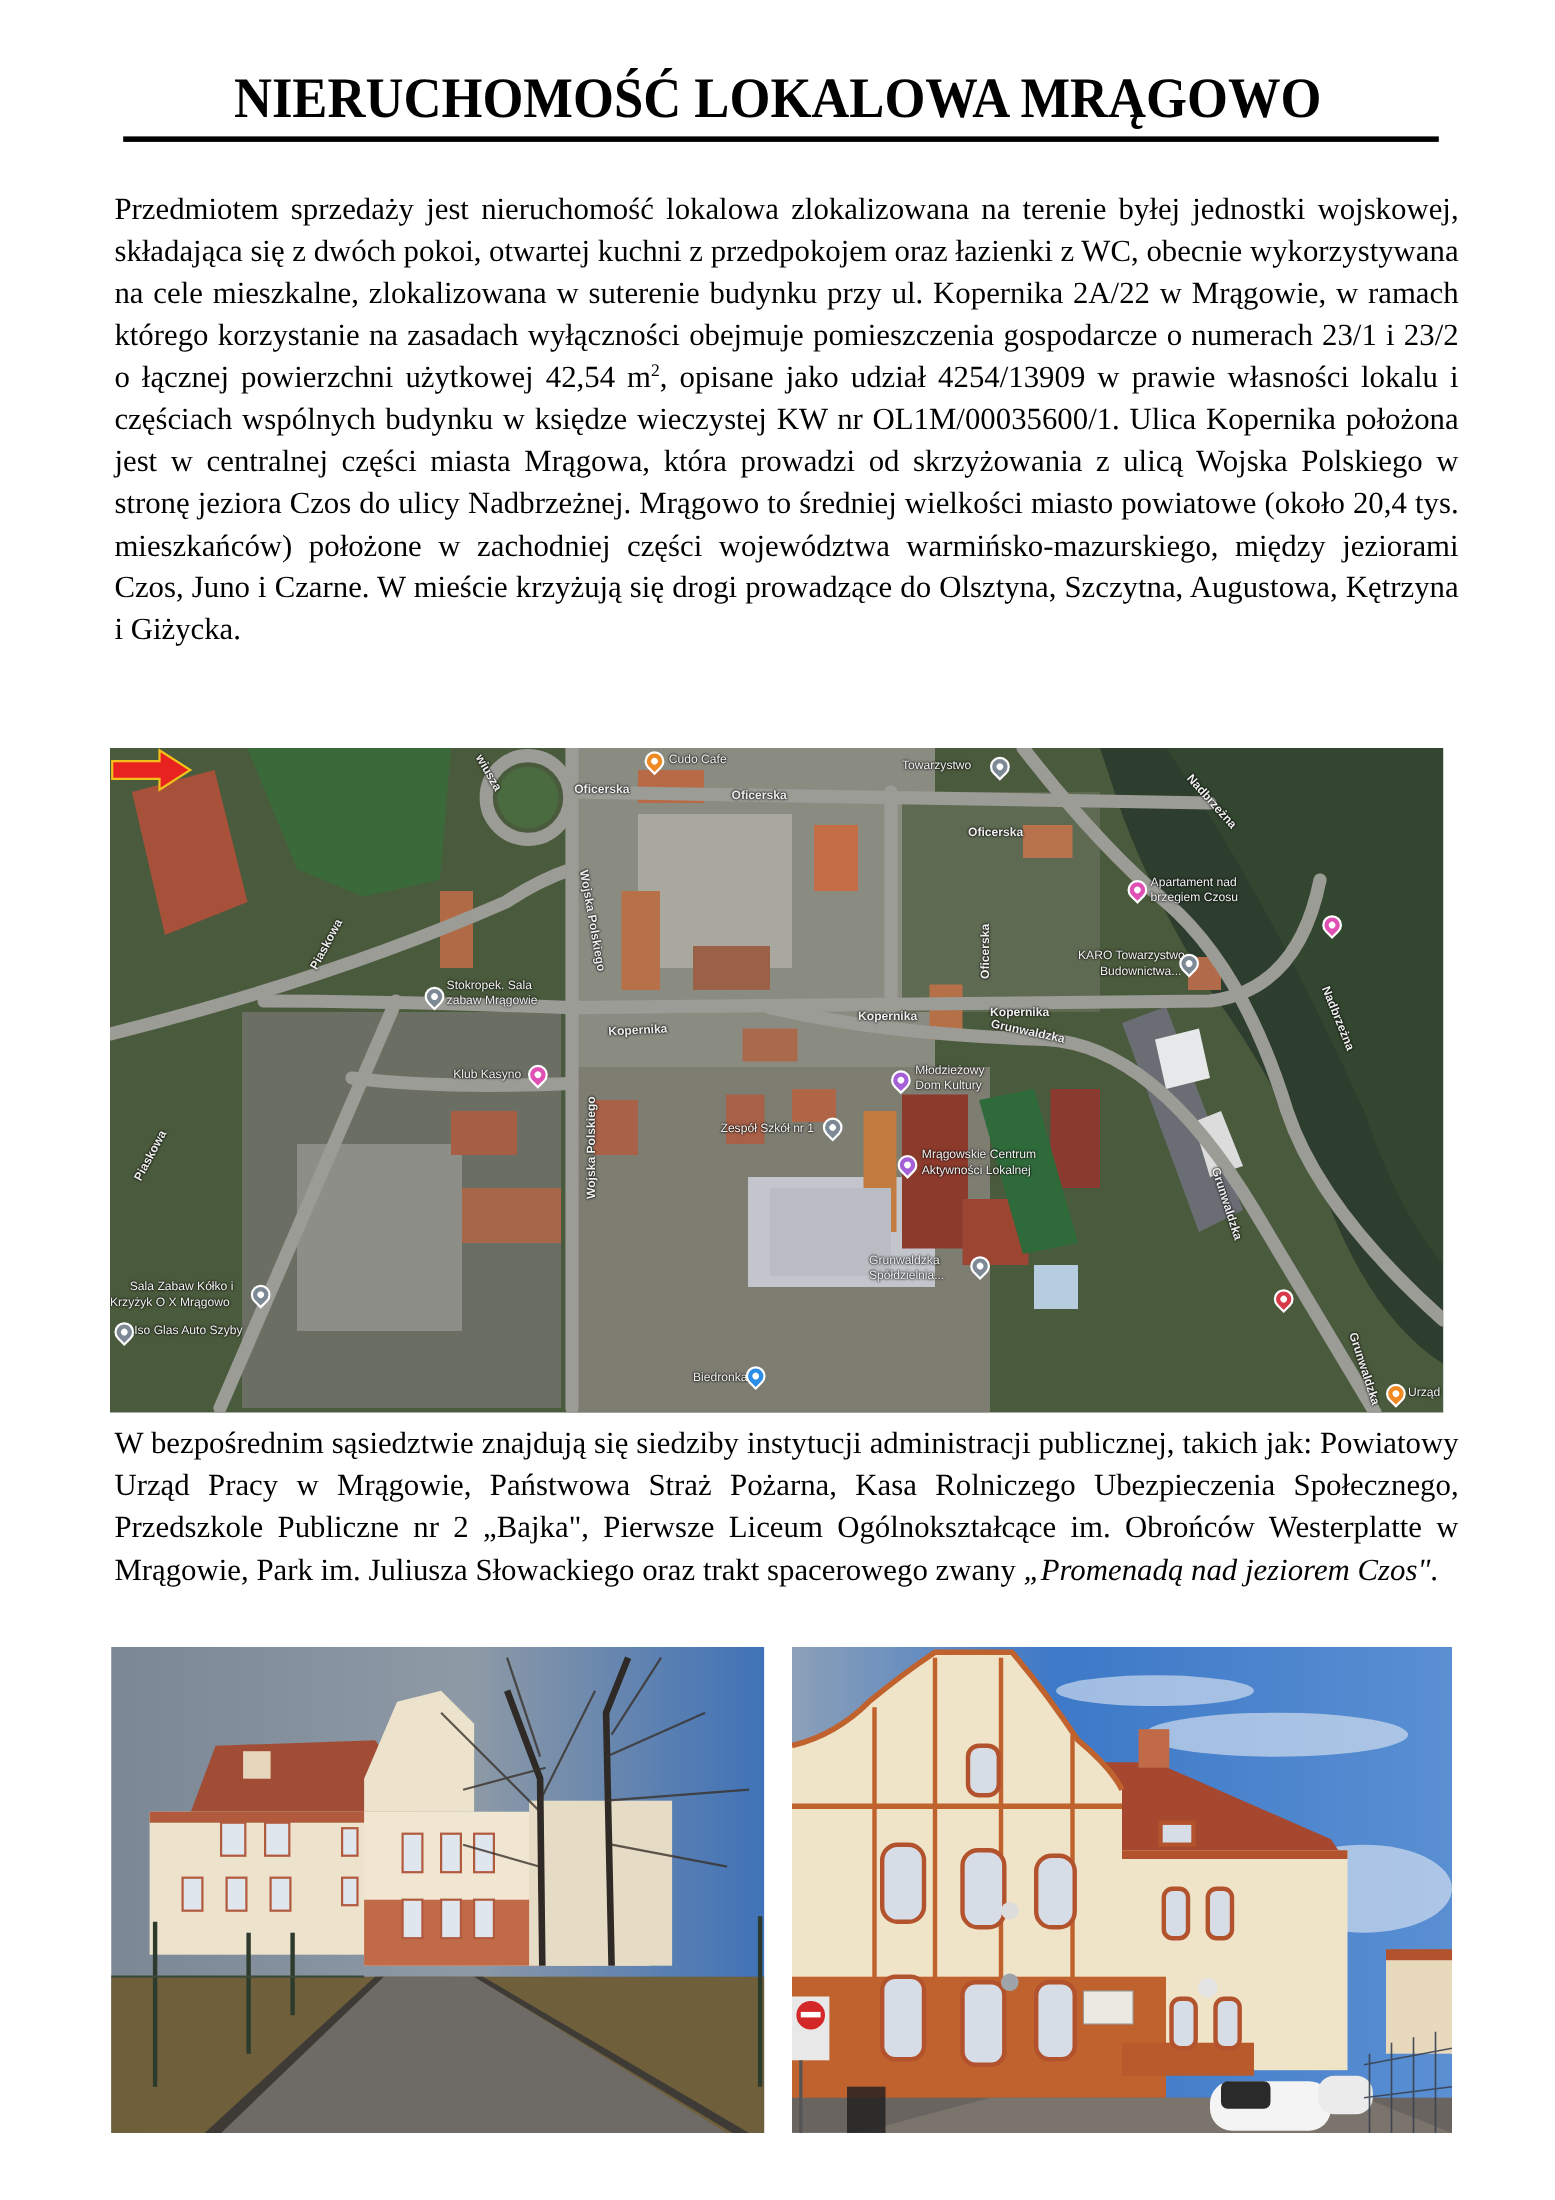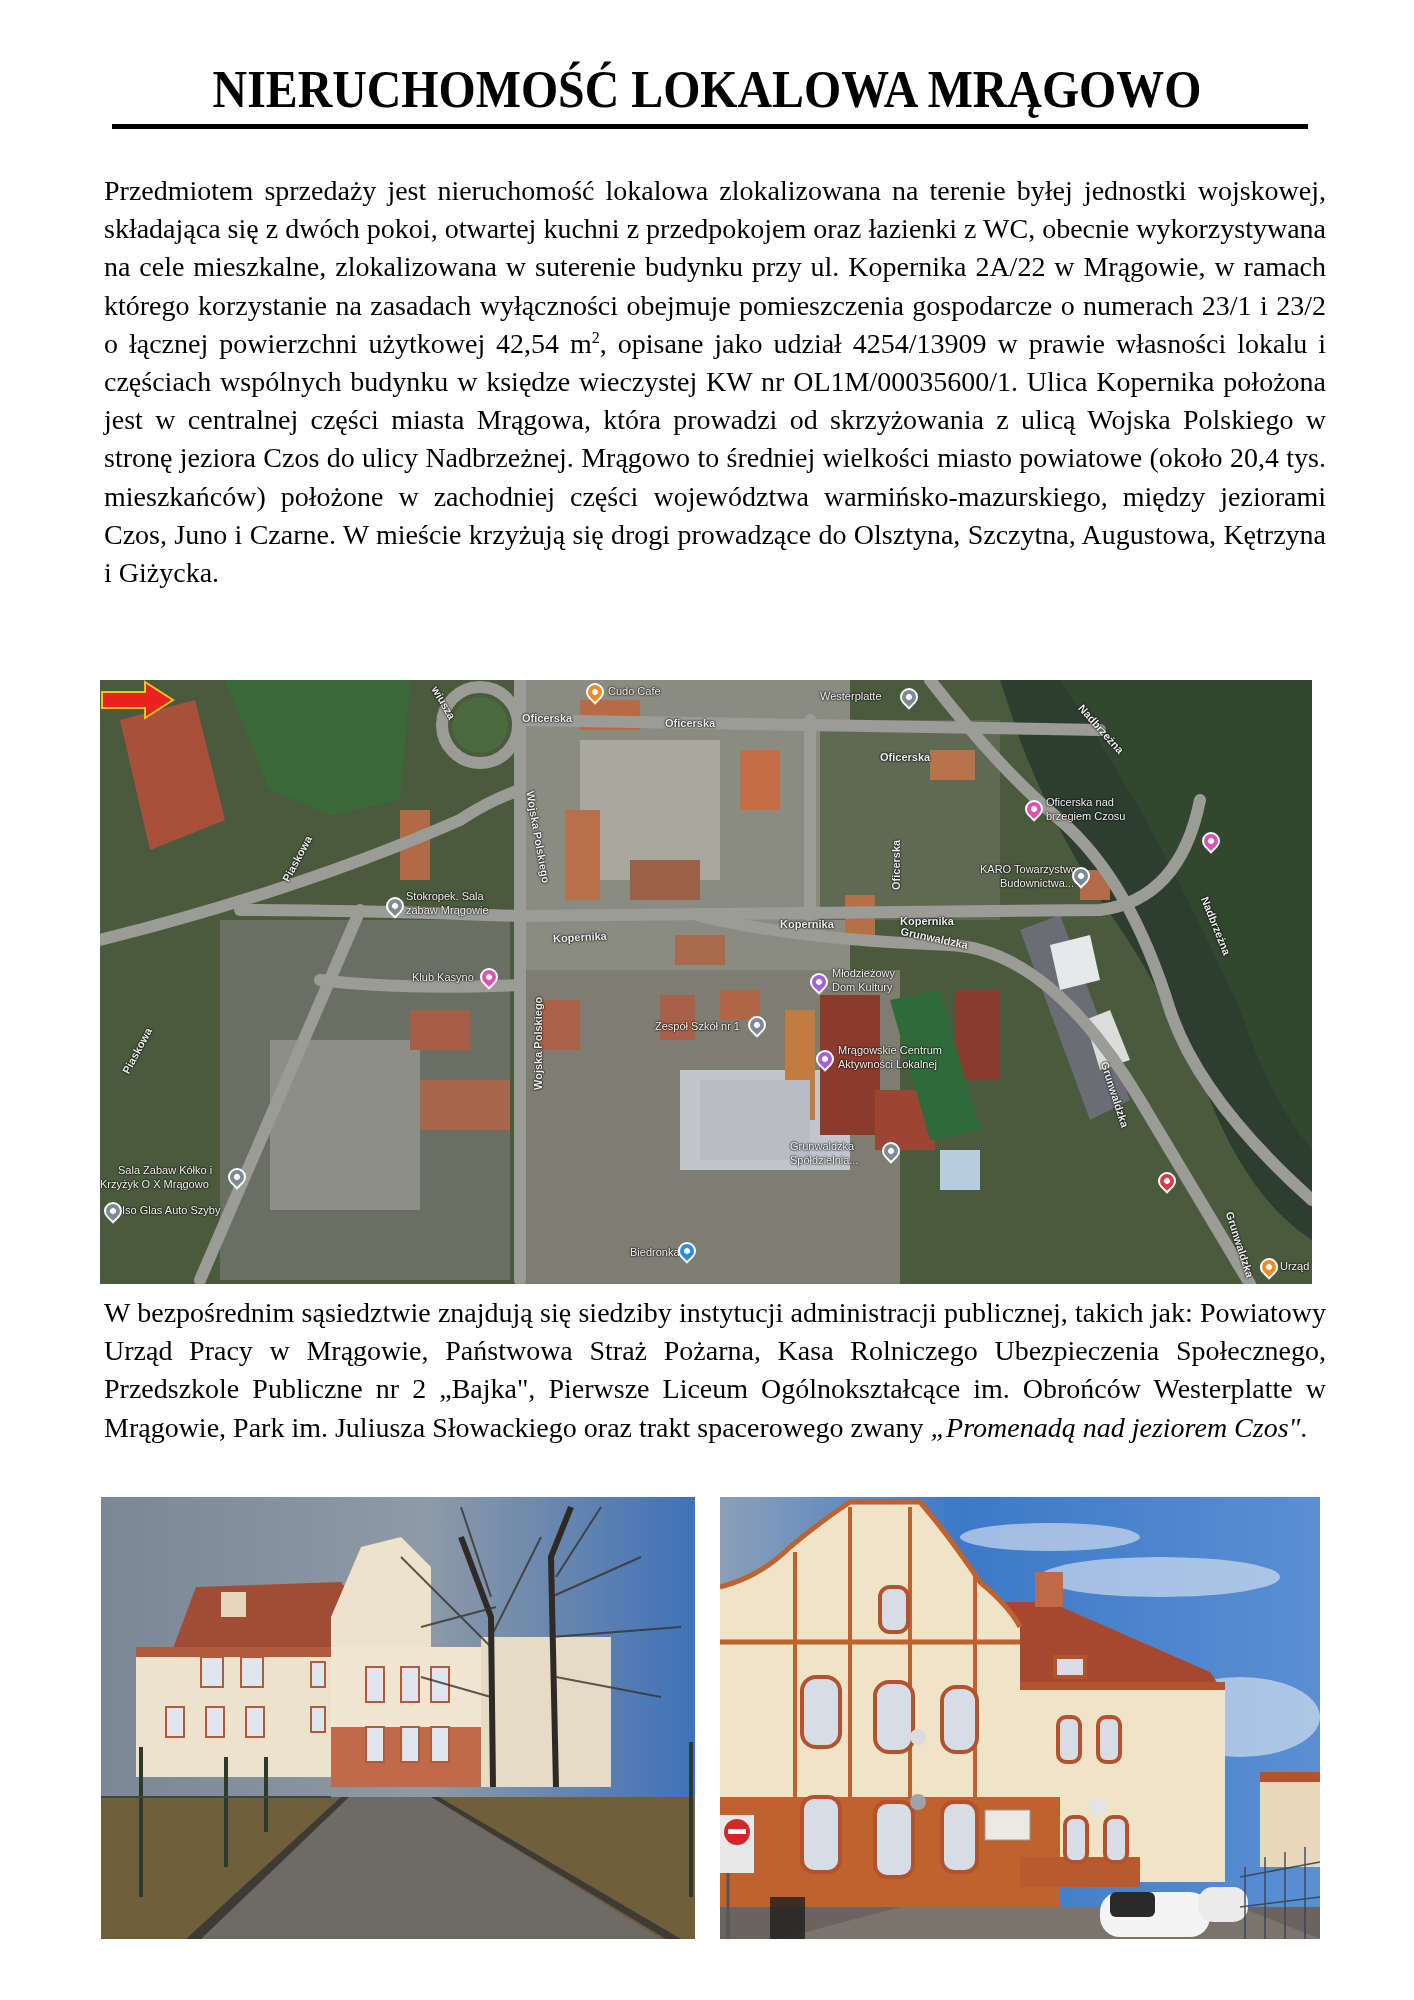--- a/index.html
+++ b/index.html
@@ -128,25 +128,25 @@
   <span class="map-label street" style="left:1110px;top:215px;transform:rotate(68deg);transform-origin:left top;">Nadbrzeżna</span>
   <span class="map-label street" style="left:436px;top:110px;transform:rotate(80deg);transform-origin:left top;">Wojska Polskiego</span>
   <span class="map-label street" style="left:432px;top:410px;transform:rotate(-90deg);transform-origin:left top;">Wojska Polskiego</span>
   <span class="map-label street" style="left:180px;top:198px;transform:rotate(-62deg);transform-origin:left top;">Piaskowa</span>
   <span class="map-label street" style="left:20px;top:390px;transform:rotate(-62deg);transform-origin:left top;">Piaskowa</span>
   <span class="map-label street" style="left:340px;top:4px;transform:rotate(60deg);transform-origin:left top;">wiusza</span>
 
   <div class="pin orange" style="left:486px;top:3px;"></div>
   <span class="map-label" style="left:508px;top:5px;">Cudo Cafe</span>
 
-  <span class="map-label" style="left:720px;top:10px;">Westerplatte</span>
+  <span class="map-label" style="left:720px;top:10px;">Towarzystwo</span>
   <div class="pin grey" style="left:800px;top:8px;"></div>
 
   <div class="pin pink" style="left:925px;top:120px;"></div>
-  <span class="map-label" style="left:946px;top:116px;">Oficerska nad</span>
+  <span class="map-label" style="left:946px;top:116px;">Apartament nad</span>
   <span class="map-label" style="left:946px;top:130px;">brzegiem Czosu</span>
 
   <div class="pin pink" style="left:1102px;top:152px;"></div>
 
   <span class="map-label" style="left:880px;top:183px;">KARO Towarzystwo</span>
   <span class="map-label" style="left:900px;top:197px;">Budownictwa...</span>
   <div class="pin grey" style="left:972px;top:187px;"></div>
 
   <div class="pin grey" style="left:286px;top:217px;"></div>
   <span class="map-label" style="left:306px;top:210px;">Stokropek. Sala</span>

